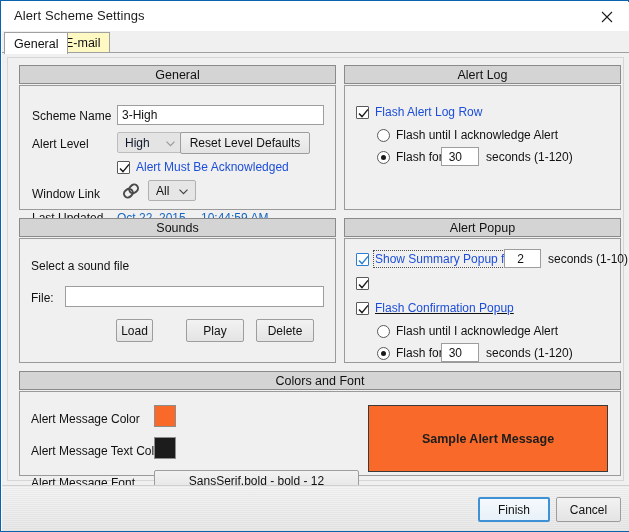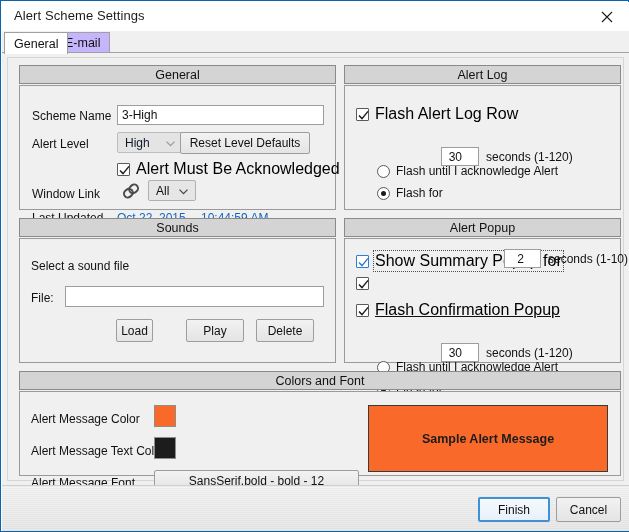--- a/index.html
+++ b/index.html
@@ -32,21 +32,21 @@
   .tabstrip{
     position:absolute;left:1px;top:30px;width:627px;height:22px;
     background:#f0f0f0;box-sizing:border-box;
   }
   .tabstrip:after{
     content:"";position:absolute;left:0;bottom:0;width:100%;height:1px;background:#f0f0f0;
   }
   .tab{
     position:absolute;top:1px;height:21px;box-sizing:border-box;
     border:1px solid #a0a0a0;border-bottom:none;
-    background:#c4b5fd;font-size:12.5px;color:#111;
+    background:#fef9c3;font-size:12.5px;color:#111;
     display:flex;align-items:center;justify-content:center;
     padding:0 9px;cursor:default;
   }
   .tab.active{background:#ffffff;border-color:#a0a0a0;z-index:2;height:22px;}
   #tab0{left:2px;}
   #tab1{left:53px;}
   
   .pane{
     position:absolute;left:1px;top:51px;width:627px;height:433px;
     background:#f0f0f0;box-sizing:border-box;
@@ -102,24 +102,24 @@
   .combo.disabled .cval{color:#0f172a;}
   .combo .carr{position:absolute;right:7px;top:50%;margin-top:-2px;}
   
   .cbx{position:absolute;display:flex;align-items:center;cursor:default;}
   .cbx .box{
     width:13px;height:13px;box-sizing:border-box;flex:0 0 auto;
     background:#ffffff;border:1px solid #5a5a5a;position:relative;border-radius:1px;
   }
   .cbx .box.focus{border-color:#2a7fd4;}
   .cbx .box svg{position:absolute;left:1px;top:1px;}
-  .cbx .ctext{margin-left:6px;font-size:16px;color:#000000;white-space:nowrap;}
+  .cbx .ctext{margin-left:6px;font-size:12px;color:#1d4ed8;white-space:nowrap;}
   .cbx .ctext.focusring{outline:1px dotted #4d4d4d;outline-offset:1px;}
   
-  .rdo{position:absolute;display:flex;align-items:center;cursor:default;margin-top:36px;}
+  .rdo{position:absolute;display:flex;align-items:center;cursor:default;}
   .rdo .ring{
     width:13px;height:13px;box-sizing:border-box;flex:0 0 auto;border-radius:50%;
     background:#ffffff;border:1px solid #5a5a5a;position:relative;
   }
   .rdo .ring .dot{
     position:absolute;left:3px;top:3px;width:5px;height:5px;border-radius:50%;background:#1b1b1b;
   }
   .rdo .rtext{margin-left:6px;font-size:12px;color:#111;white-space:nowrap;}
   
   .swatch{position:absolute;box-sizing:border-box;border:1px solid #8d8d8d;cursor:default;}

